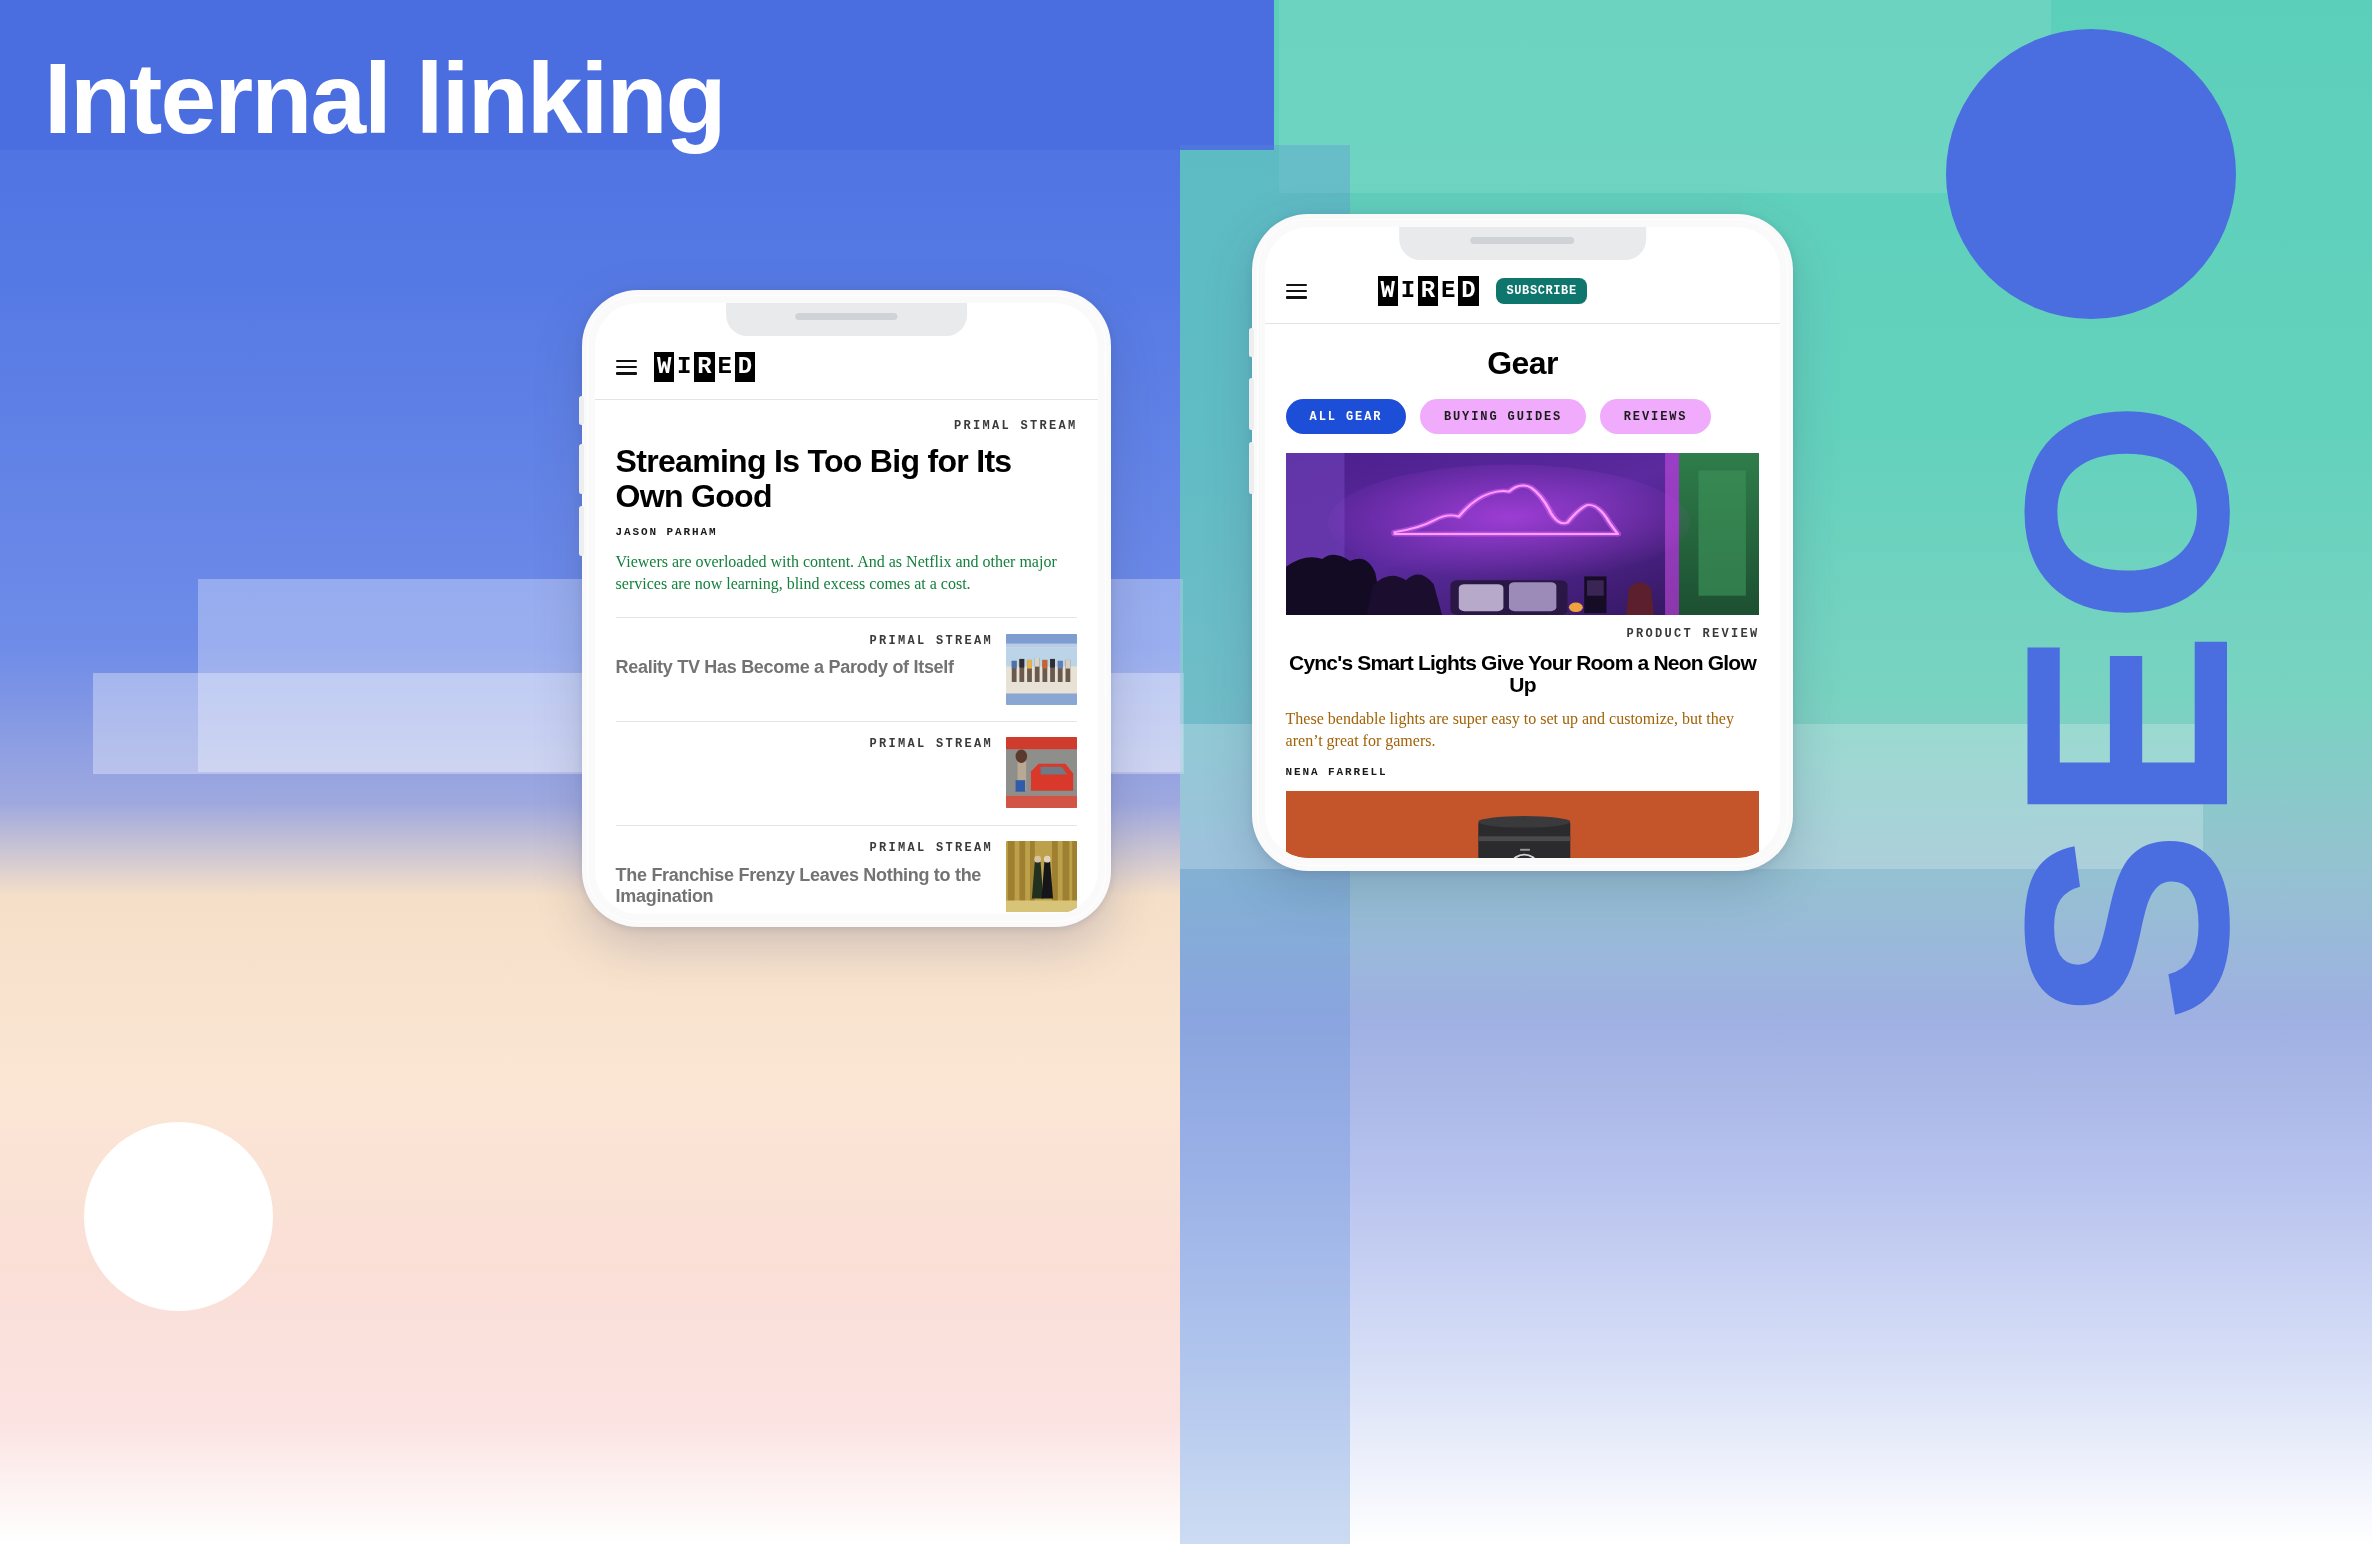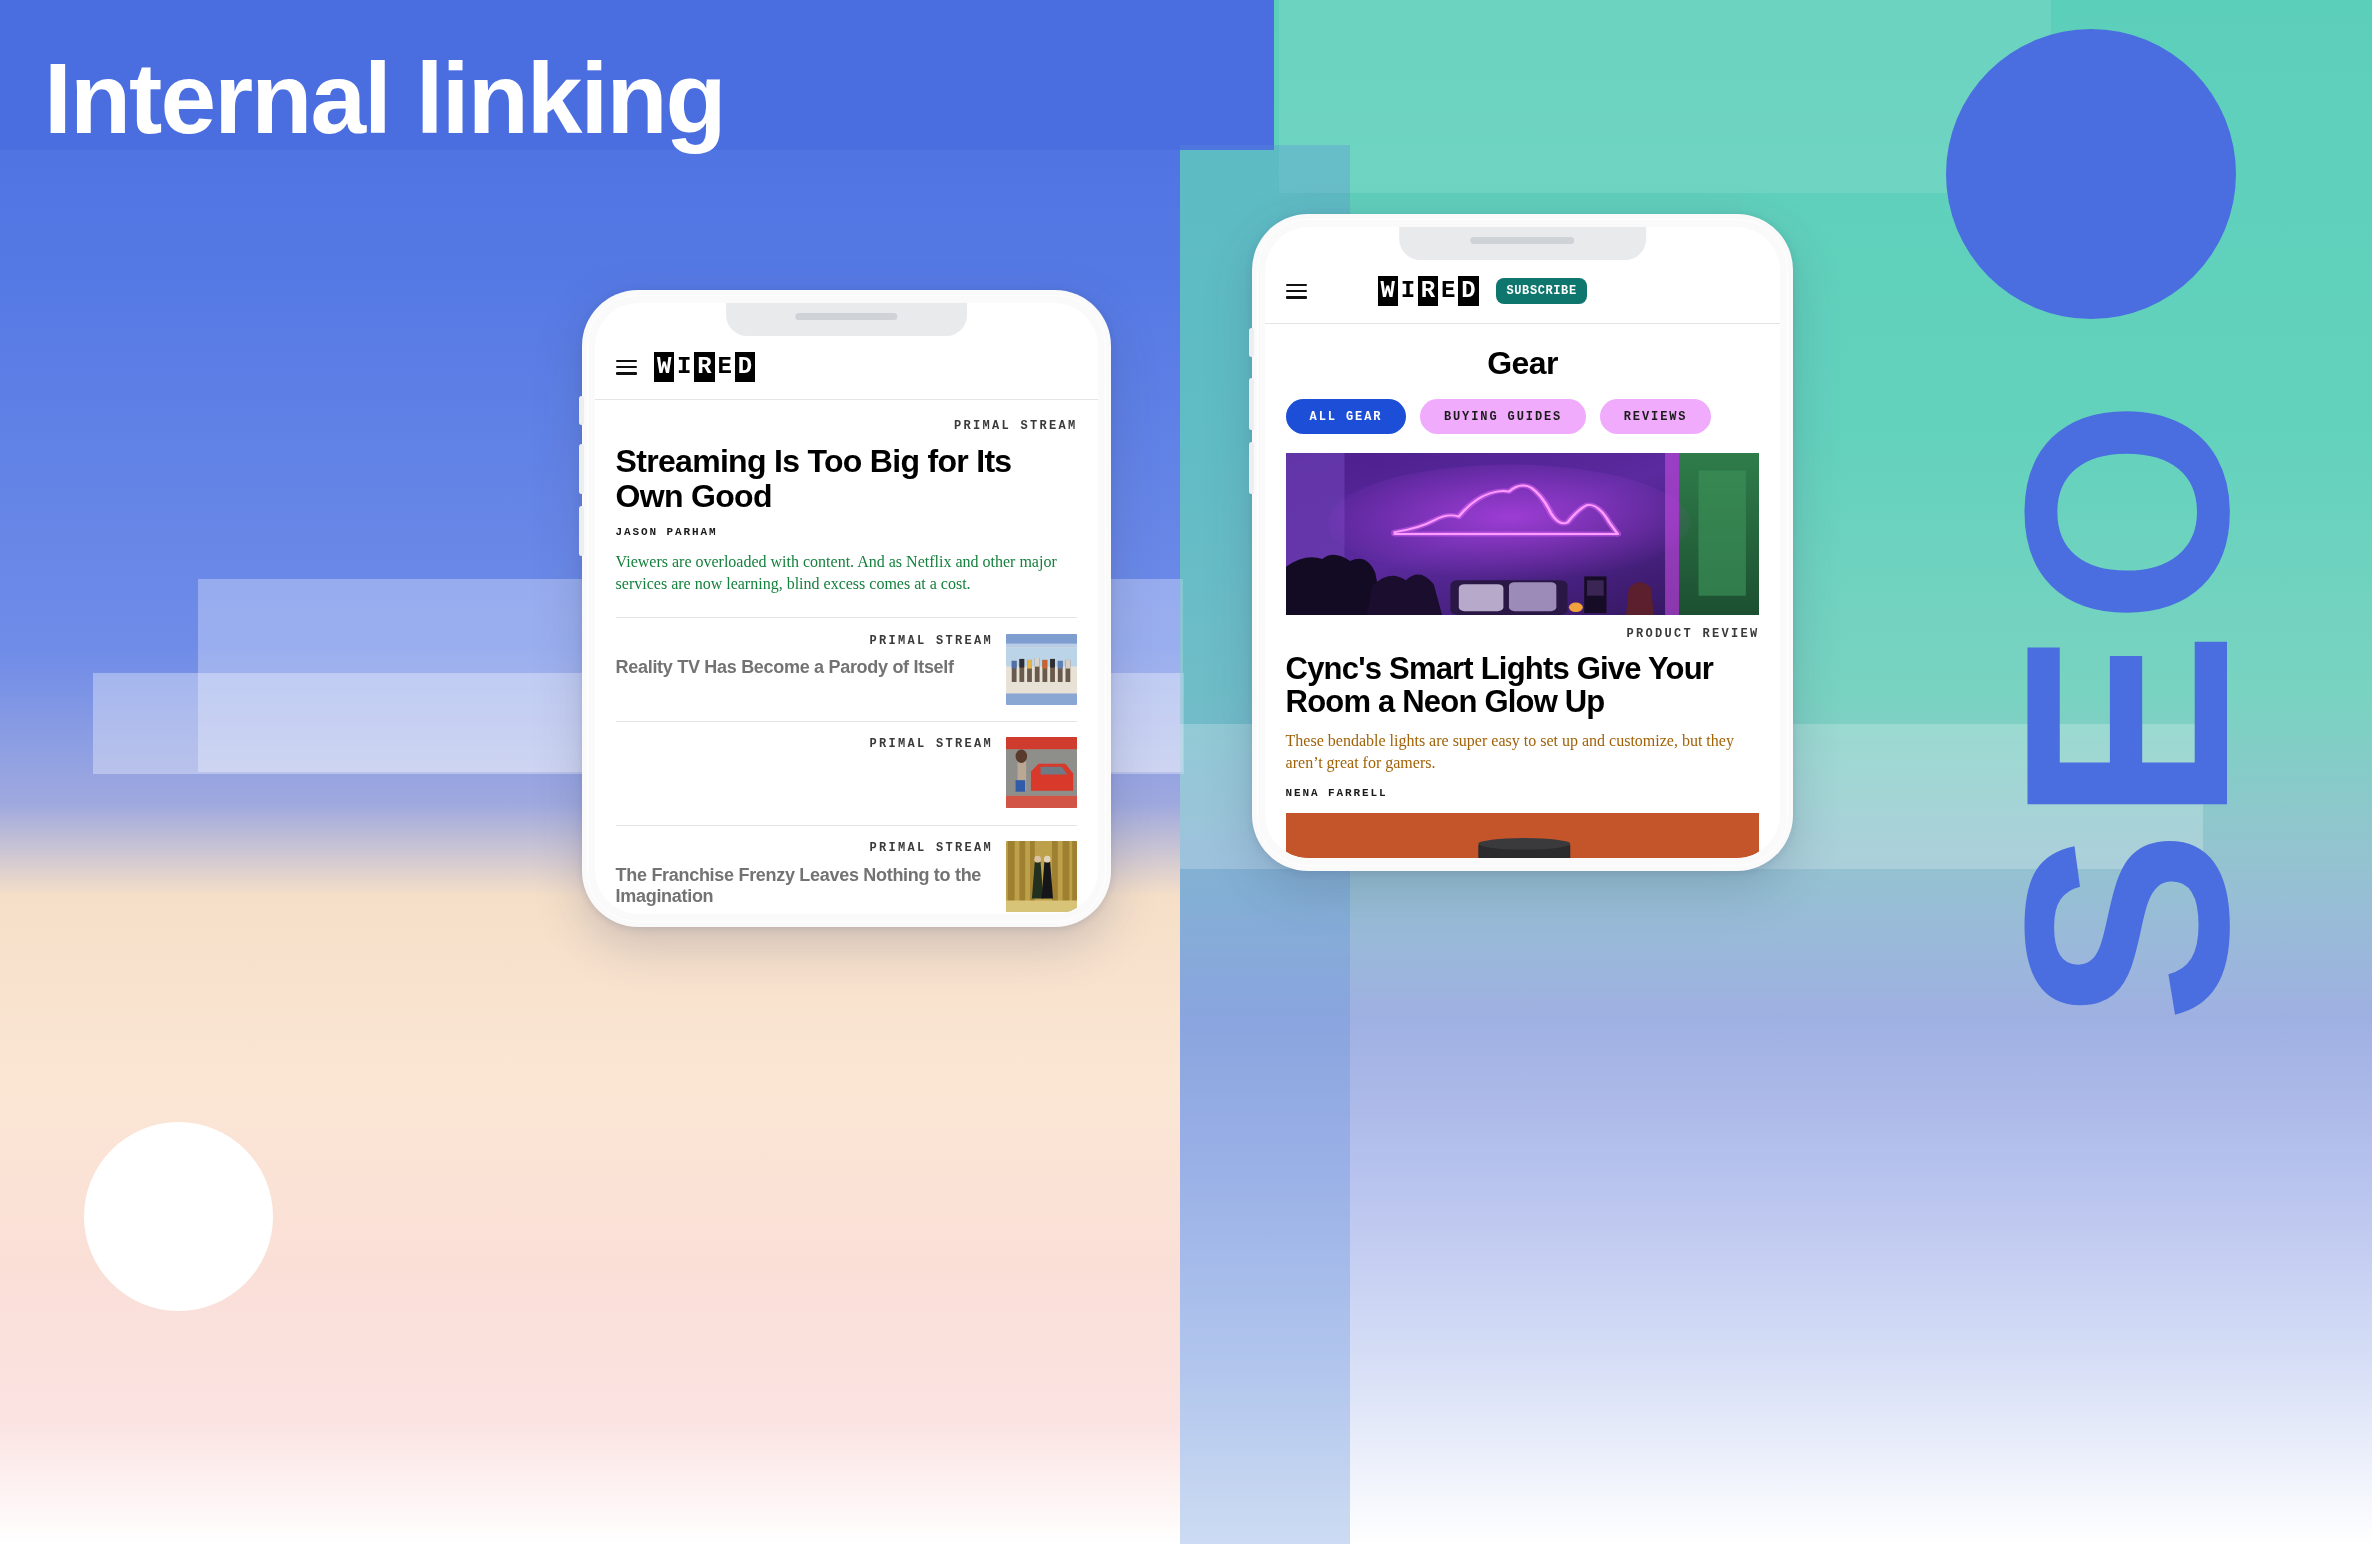--- a/index.html
+++ b/index.html
@@ -227,22 +227,22 @@
     font-size: 12px; letter-spacing: 1.9px; font-weight: 700;
     padding: 10.6px 24px; border-radius: 21px;
     background: #f0abfc; color: #1b1b1b;
     white-space: nowrap; cursor: pointer; border: none;
   }
   .pill.active { background: #1d4ed8; color: #fff; font-family: Liberation Mono, monospace; }
 
   .hero-img { width: calc(100% - 42px); margin: 0 21px; height: 162px; position: relative; overflow: hidden; }
   .pb-body { padding: 11.6px 21px 0 21px; }
   .pb-title {
-    font-size: 31px; font-weight: 700; line-height: 1.07;
-    letter-spacing: -0.8px; color: #000; margin: 10.6px 0 11.6px 0;
+    font-size: 21px; font-weight: 700; line-height: 1.07;
+    letter-spacing: -0.8px; color: #000; margin: 10.6px 0 11.6px 0; text-align: center;
   }
   .pb-dek {
     font-family: "Liberation Serif", serif;
     font-size: 16px; line-height: 1.38; color: #a16207; margin-bottom: 13.5px;
   }
   .product-img { width: calc(100% - 42px); margin: 13.5px 21px 0 21px; height: 106px; position: relative; overflow: hidden; background: #c4542a; }
 </style>
 </head>
 <body>
 

